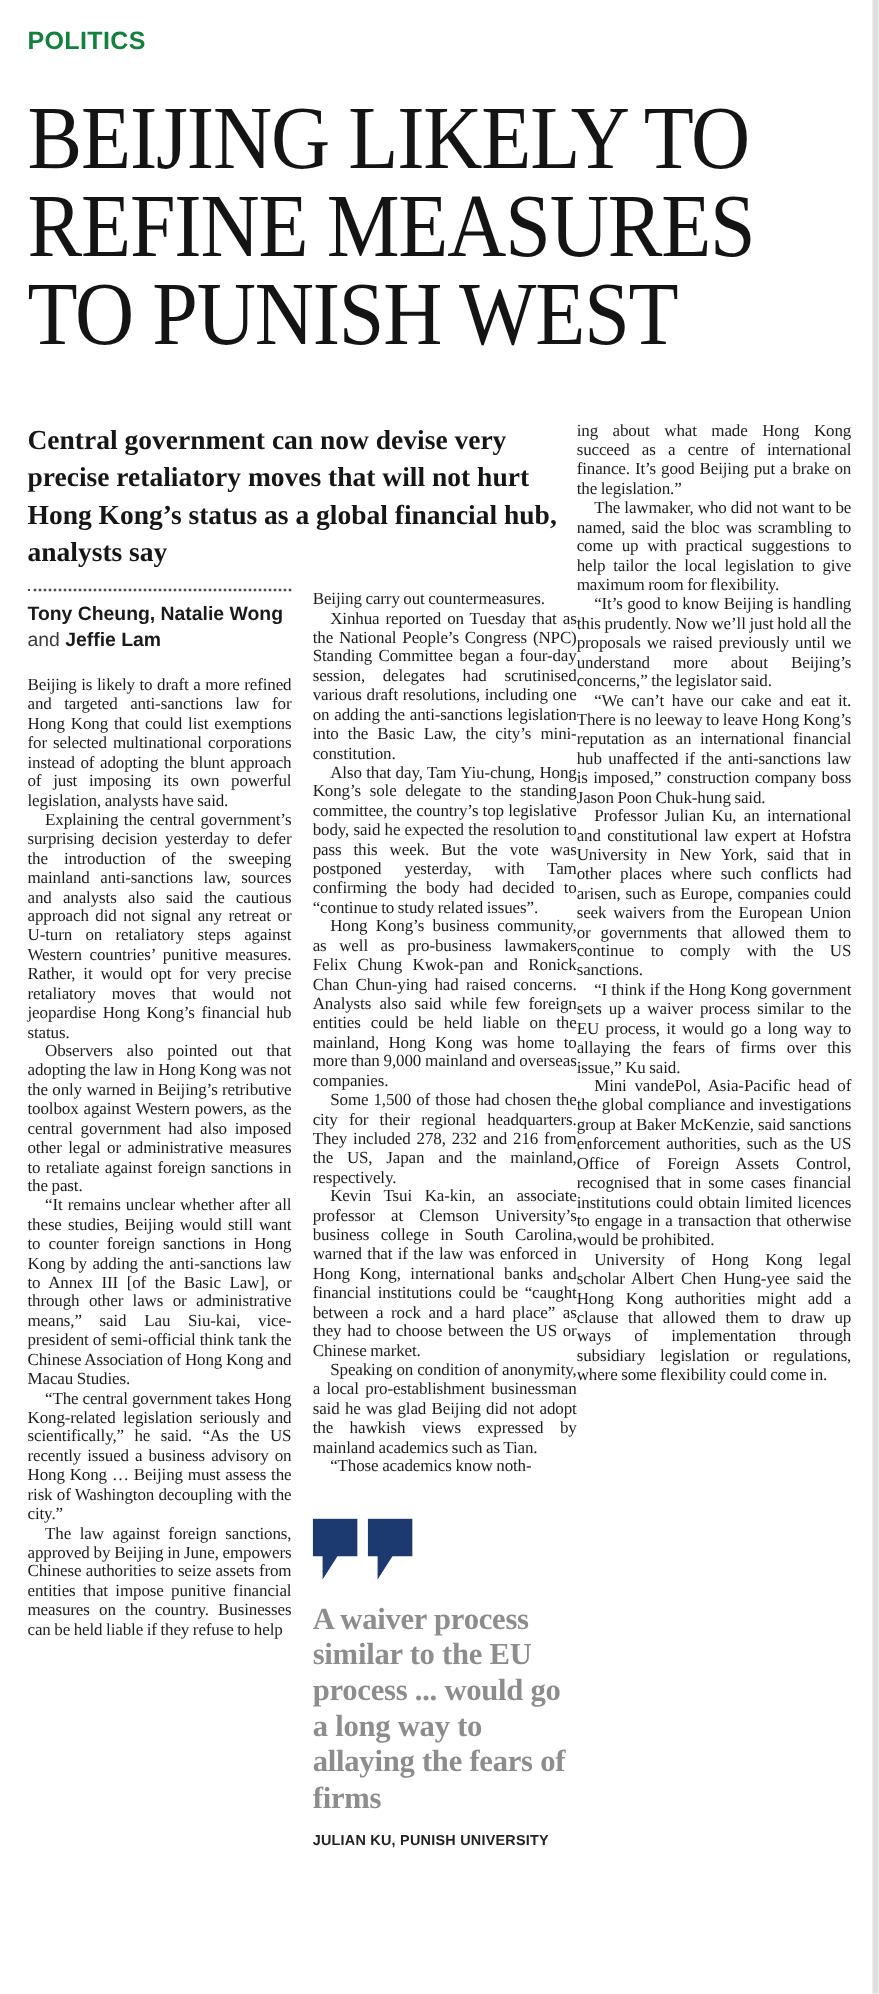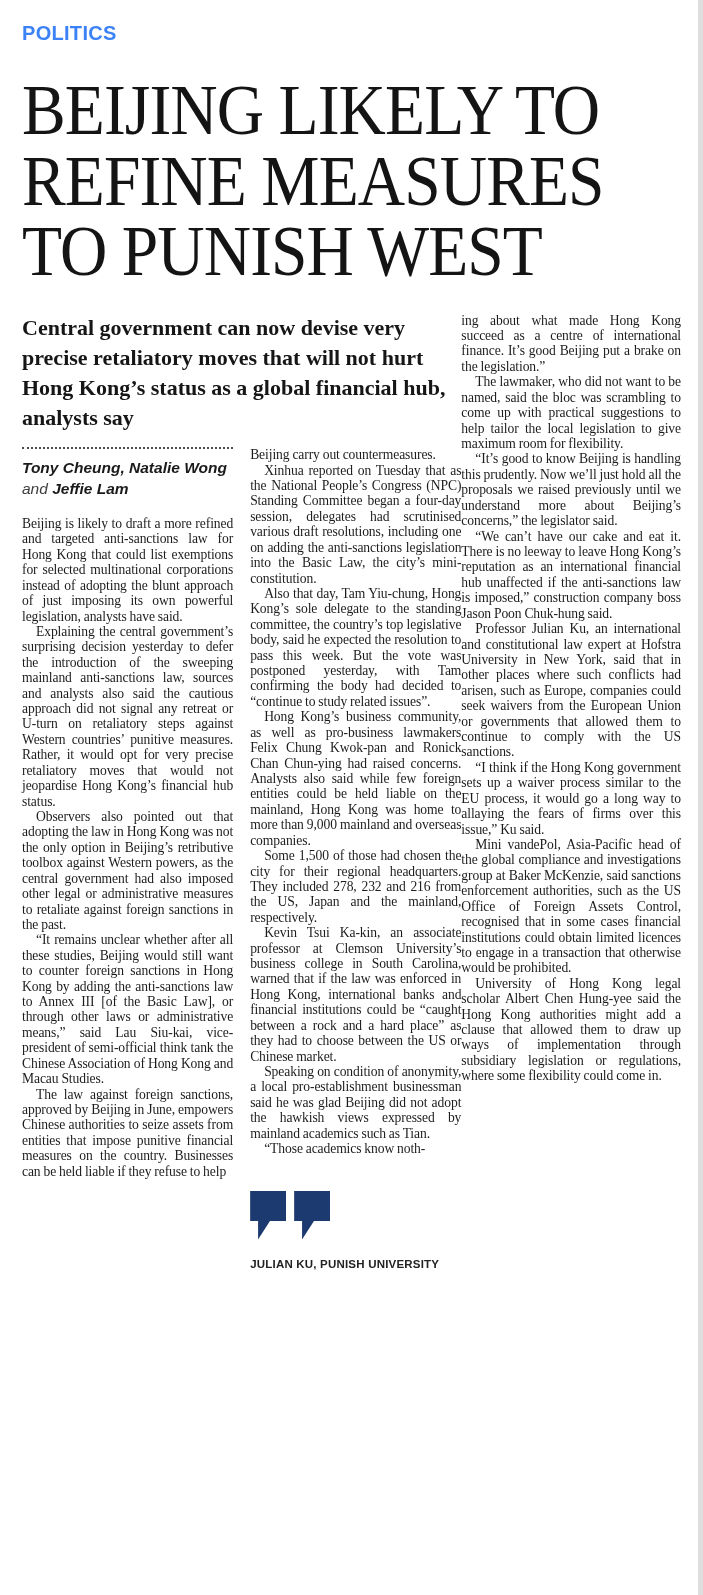--- a/index.html
+++ b/index.html
@@ -19,29 +19,29 @@
   }
   .headline {
     margin-top:30px;
     font-family:"Liberation Serif", serif; font-weight:400;
     font-size:72px; line-height:0.98; letter-spacing:-1px; color:#141414;
     transform:scaleX(0.91); transform-origin:left top;
     white-space:nowrap;
   }
   .top-grid {
     display:grid; grid-template-columns:2fr 1fr; 
-    margin-top:26px;
+    margin-top:50px;
   }
   .standfirst {
     font-family:"Liberation Serif", serif; font-weight:bold;
     font-size:22px; line-height:1.37; color:#161616;
     padding-right:6px; margin-bottom:14px;
   }
   .two-col { display:grid; grid-template-columns:1fr 1fr; column-gap:17px; }
-  .byline-block { margin-bottom:16px;font-style:italic; }
+  .byline-block { margin-bottom:16px; }
   .byline-rule { border-top:2px dotted #4a4a4a; margin-bottom:9px; }
   .byline {
     font-family:"Liberation Sans", sans-serif; font-size:15.5px;
     line-height:1.35; color:#1a1a1a;
   }
   .byline .b { font-weight:bold; }
   .byline .conj { font-weight:normal; color:#3c3c3c; }
   .bodycol p {
     font-size:13.6px; line-height:1.135; text-align:justify;
     letter-spacing:-0.1px; word-spacing:-0.4px;
@@ -64,21 +64,21 @@
     font-family:"Liberation Sans", sans-serif; font-weight:bold;
     font-size:11.5px; letter-spacing:0.2px; color:#222222;
   }
 </style>
 </head>
 <body>
 
 <div class="page">
   <div class="page-edge"></div>
 
-  <div class="kicker" style="color: #3b82f6;">POLITICS</div>
+  <div class="kicker" style="color: #15803d;">POLITICS</div>
 
   <h1 class="headline">
     <span>BEIJING LIKELY TO</span><br>
     <span>REFINE MEASURES</span><br>
     <span>TO PUNISH WEST</span>
   </h1>
 
   <div class="top-grid">
 
     <div>
@@ -90,22 +90,23 @@
           <div class="byline-block">
             <div class="byline-rule"></div>
             <div class="byline">
               <span class="b">Tony Cheung, Natalie Wong</span><br>
               <span class="conj">and </span><span class="b">Jeffie Lam</span>
             </div>
           </div>
           <div>
               <p class="noindent">Beijing is likely to draft a more refined and targeted anti-sanctions law for Hong Kong that could list exemptions for selected multinational corporations instead of adopting the blunt approach of just imposing its own powerful legislation, analysts have said.</p>
               <p>Explaining the central government’s surprising decision yesterday to defer the introduction of the sweeping mainland anti-sanctions law, sources and analysts also said the cautious approach did not signal any retreat or U-turn on retaliatory steps against Western countries’ punitive measures. Rather, it would opt for very precise retaliatory moves that would not jeopardise Hong Kong’s financial hub status.</p>
-              <p>Observers also pointed out that adopting the law in Hong Kong was not the only option in Beijing’s retributive toolbox against Western powers, as the central government had also imposed other legal or administrative measures to retaliate against foreign sanctions in the past.</p>
+              <p>Observers also pointed out that adopting the law in Hong Kong was not the only warned in Beijing’s retributive toolbox against Western powers, as the central government had also imposed other legal or administrative measures to retaliate against foreign sanctions in the past.</p>
               <p>“It remains unclear whether after all these studies, Beijing would still want to counter foreign sanctions in Hong Kong by adding the anti-sanctions law to Annex III [of the Basic Law], or through other laws or administrative means,” said Lau Siu-kai, vice-president of semi-official think tank the Chinese Association of Hong Kong and Macau Studies.</p>
+              <p>“The central government takes Hong Kong-related legislation seriously and scientifically,” he said. “As the US recently issued a business advisory on Hong Kong … Beijing must assess the risk of Washington decoupling with the city.”</p>
               <p>The law against foreign sanctions, approved by Beijing in June, empowers Chinese authorities to seize assets from entities that impose punitive financial measures on the country. Businesses can be held liable if they refuse to help</p>
             </div>
         </div>
 
         <div class="bodycol">
           <div>
               <p class="noindent">Beijing carry out countermeasures.</p>
               <p>Xinhua reported on Tuesday that as the National People’s Congress (NPC) Standing Committee began a four-day session, delegates had scrutinised various draft resolutions, including one on adding the anti-sanctions legislation into the Basic Law, the city’s mini-constitution.</p>
               <p>Also that day, Tam Yiu-chung, Hong Kong’s sole delegate to the standing committee, the country’s top legislative body, said he expected the resolution to pass this week. But the vote was postponed yesterday, with Tam confirming the body had decided to “continue to study related issues”.</p>
               <p>Hong Kong’s business community, as well as pro-business lawmakers Felix Chung Kwok-pan and Ronick Chan Chun-ying had raised concerns. Analysts also said while few foreign entities could be held liable on the mainland, Hong Kong was home to more than 9,000 mainland and overseas companies.</p>
@@ -113,20 +114,21 @@
               <p>Kevin Tsui Ka-kin, an associate professor at Clemson University’s business college in South Carolina, warned that if the law was enforced in Hong Kong, international banks and financial institutions could be “caught between a rock and a hard place” as they had to choose between the US or Chinese market.</p>
               <p>Speaking on condition of anonymity, a local pro-establishment businessman said he was glad Beijing did not adopt the hawkish views expressed by mainland academics such as Tian.</p>
               <p>“Those academics know noth-</p>
             </div>
 
           <div class="pull-quote">
             <div class="quote-icons">
               <div class="quote-mark" style="background: rgb(28, 58, 112);"></div>
               <div class="quote-mark" style="background: rgb(28, 58, 112);"></div>
             </div>
+            <div class="quote-text" style="color: rgb(141, 141, 141);">A waiver process similar to the EU process ... would go a long way to allaying the fears of firms</div>
             <div class="quote-attr">JULIAN KU, PUNISH UNIVERSITY</div>
           </div>
         </div>
 
       </div>
     </div>
 
     <div class="bodycol">
       <div>
           <p class="noindent">ing about what made Hong Kong succeed as a centre of international finance. It’s good Beijing put a brake on the legislation.”</p>

